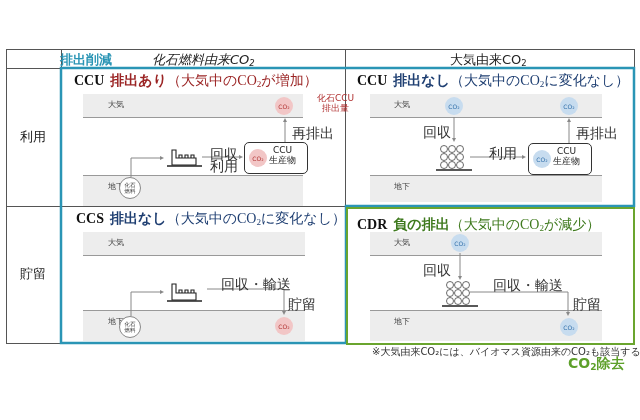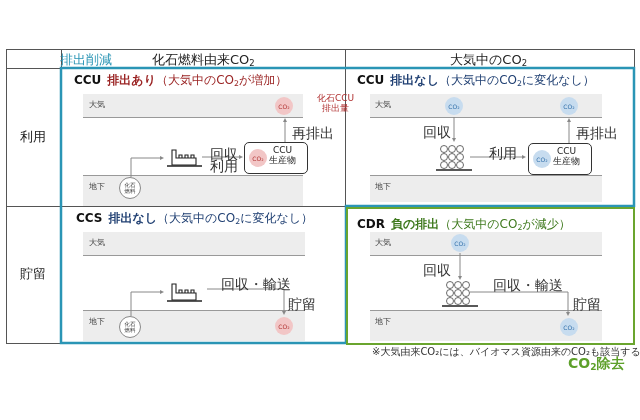--- a/index.html
+++ b/index.html
@@ -3,25 +3,25 @@
 <meta charset="utf-8">
 <style>
   html, body { margin:0; padding:0; background:#ffffff; }
   body { width:640px; height:420px; position:relative; overflow:hidden;
          font-family:"DejaVu Sans","Liberation Sans",sans-serif; color:#222; }
   .abs { position:absolute; }
   .line { position:absolute; background:#555; }
   .hdr { position:absolute; font-size:13px; color:#222; white-space:nowrap; }
   .rowlbl { position:absolute; font-size:13px; color:#222; }
   sub { font-size:0.65em; vertical-align:-0.25em; }
-  .panel-title { position:absolute; font-size:12px; white-space:nowrap; font-weight:bold; }
+  .panel-title { position:absolute; font-size:14px; white-space:nowrap; font-weight:bold;font-family:Liberation Serif, serif; }
   .panel-title .code { color:#111; margin-right:6px; }
   .panel-title .paren { font-weight:normal; }
   .band { position:absolute; background:#ededed; }
-  .band-lbl { position:absolute; font-size:8px; color:#444; }
+  .band-lbl { position:absolute; font-size:8px; color:#444;margin-left:19px; }
   .co2 { position:absolute; width:18px; height:18px; border-radius:50%; font-size:6px;
          display:flex; align-items:center; justify-content:center; }
   .co2.red { background:#f2c6c6; color:#b03030; }
   .co2.blue { background:#c7dcef; color:#2f6ea8; }
   .fossil { position:absolute; width:20px; height:20px; border-radius:50%; background:#fff;
             border:1px solid #888; font-size:5.5px; line-height:6.5px; text-align:center;
             display:flex; align-items:center; justify-content:center; color:#333; }
   .lbl { position:absolute; font-size:14px; color:#333; white-space:nowrap; }
   .product { position:absolute; border:1.2px solid #333; border-radius:5px; background:#fff; }
   .product .ptxt { position:absolute; left:24px; top:2px; font-size:9px; line-height:10px; text-align:center; color:#222; }
@@ -32,26 +32,26 @@
 
 <div class="line" style="left:6px;top:49px;width:628px;height:1px;"></div>
 <div class="line" style="left:6px;top:68px;width:628px;height:1px;"></div>
 <div class="line" style="left:6px;top:206px;width:628px;height:1px;"></div>
 <div class="line" style="left:6px;top:343px;width:56px;height:1px;"></div>
 <div class="line" style="left:6px;top:49px;width:1px;height:295px;"></div>
 <div class="line" style="left:61px;top:49px;width:1px;height:295px;"></div>
 <div class="line" style="left:345px;top:49px;width:1px;height:160px;"></div>
 <div class="line" style="left:634px;top:49px;width:1px;height:160px;"></div>
 
-<div class="hdr" style="left:60px;top:51px;font-weight:normal;color:#2a95b5;font-size:13px;">排出削減</div>
-<div class="hdr" style="left:152px;top:51px;">
+<div class="hdr" style="left:60px;top:51px;font-weight:bold;color:#2a95b5;font-size:13px;">排出削減</div>
+<div class="hdr" style="left:152px;top:51px;font-style:italic;">
   <span>化石燃料由来CO</span><sub>2</sub>
 </div>
 <div class="hdr" style="left:450px;top:51px;">
-  <span>大気中のCO</span><sub>2</sub>
+  <span>大気由来CO</span><sub>2</sub>
 </div>
 
 <div class="rowlbl" style="left:20px;top:128px;">利用</div>
 <div class="rowlbl" style="left:20px;top:265px;">貯留</div>
 
 <svg class="ov" width="640" height="420">
   <path d="M61,68 L634,68 L634,206 L346,206 L346,343 L61,343 Z" fill="none" stroke="#2a95b5" stroke-width="2.5"></path>
 </svg>
 
 <div class="abs" style="left:346px;top:207px;width:285px;height:134px;border:2.5px solid #6aa52e;"></div>

